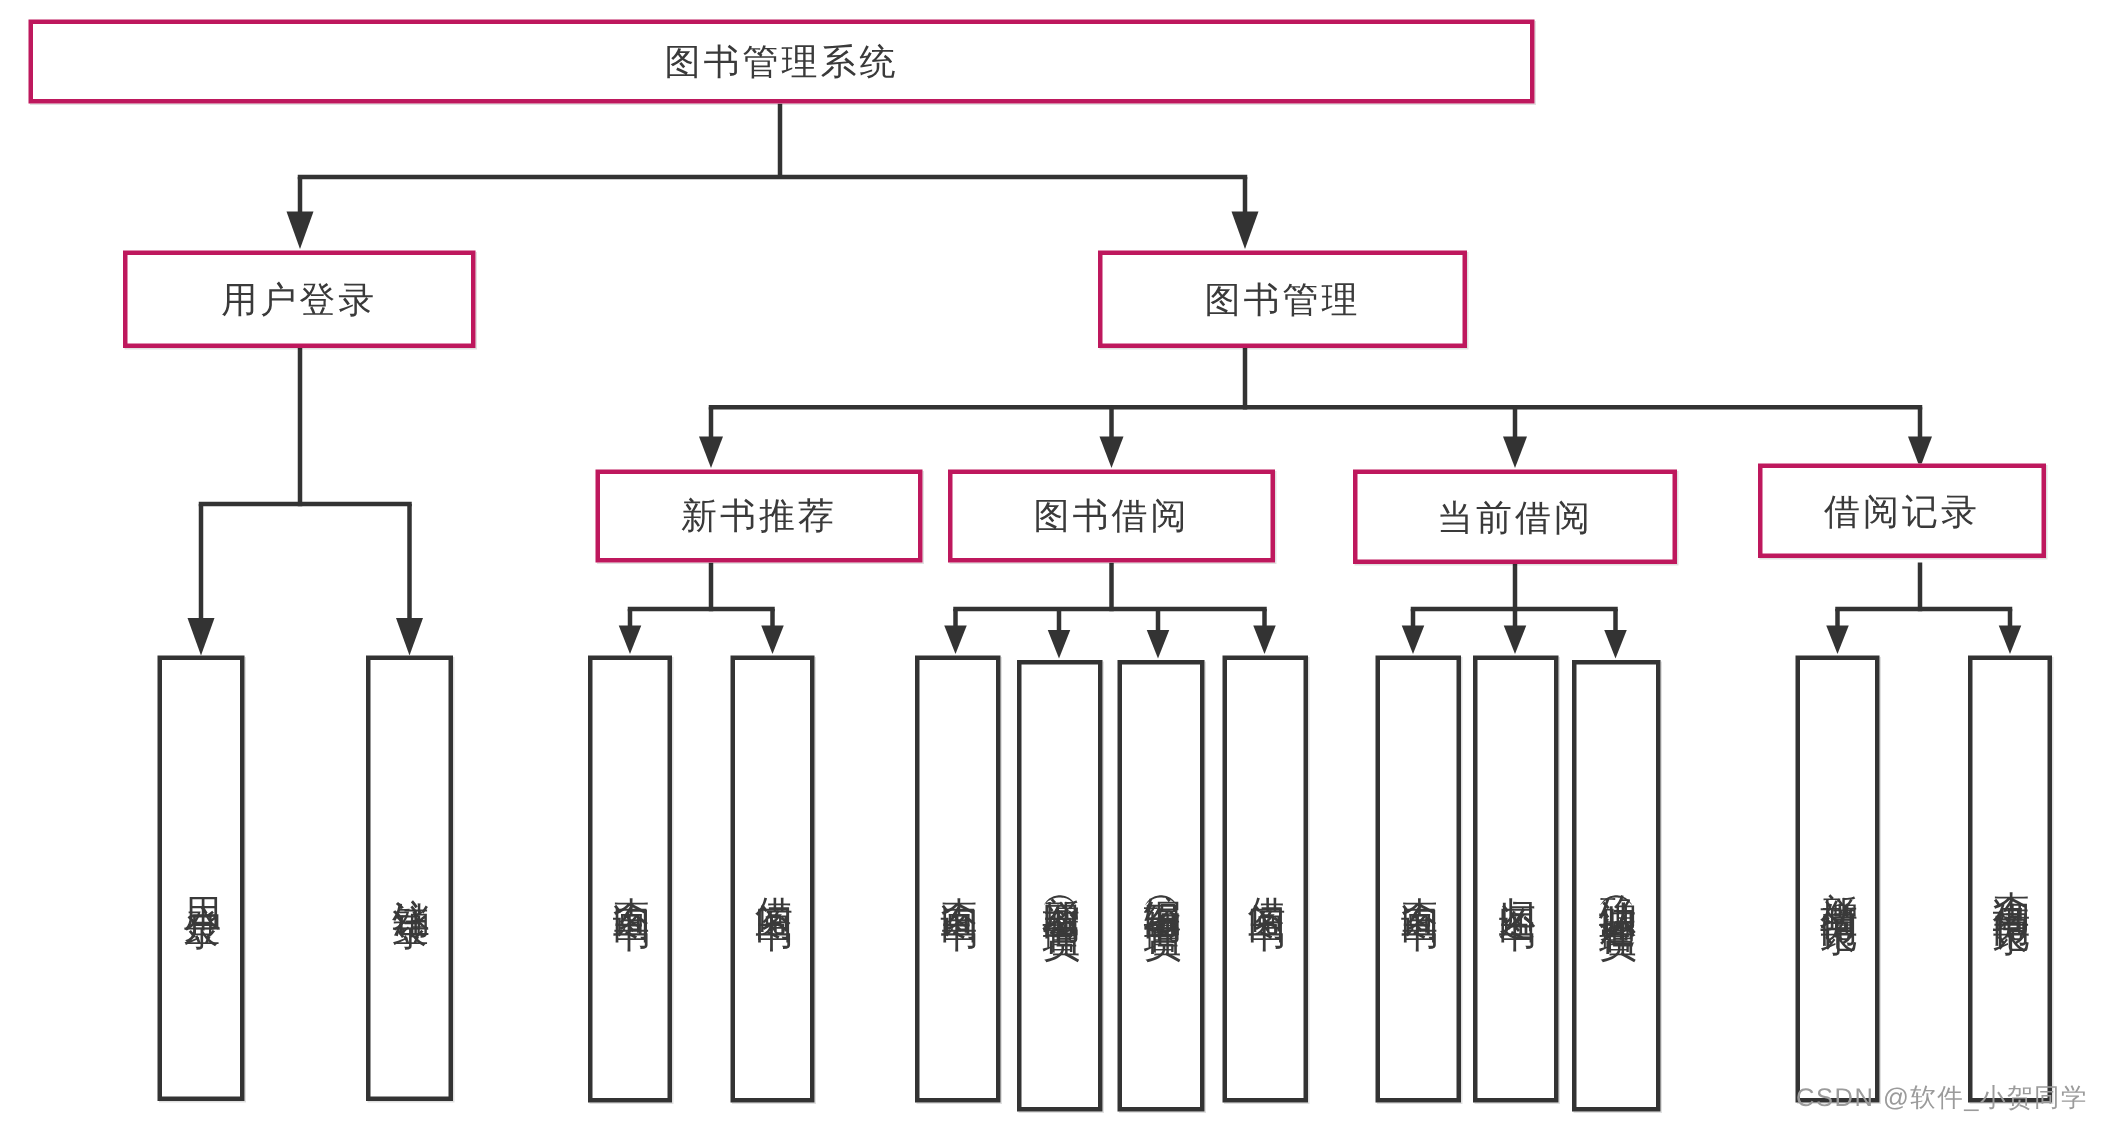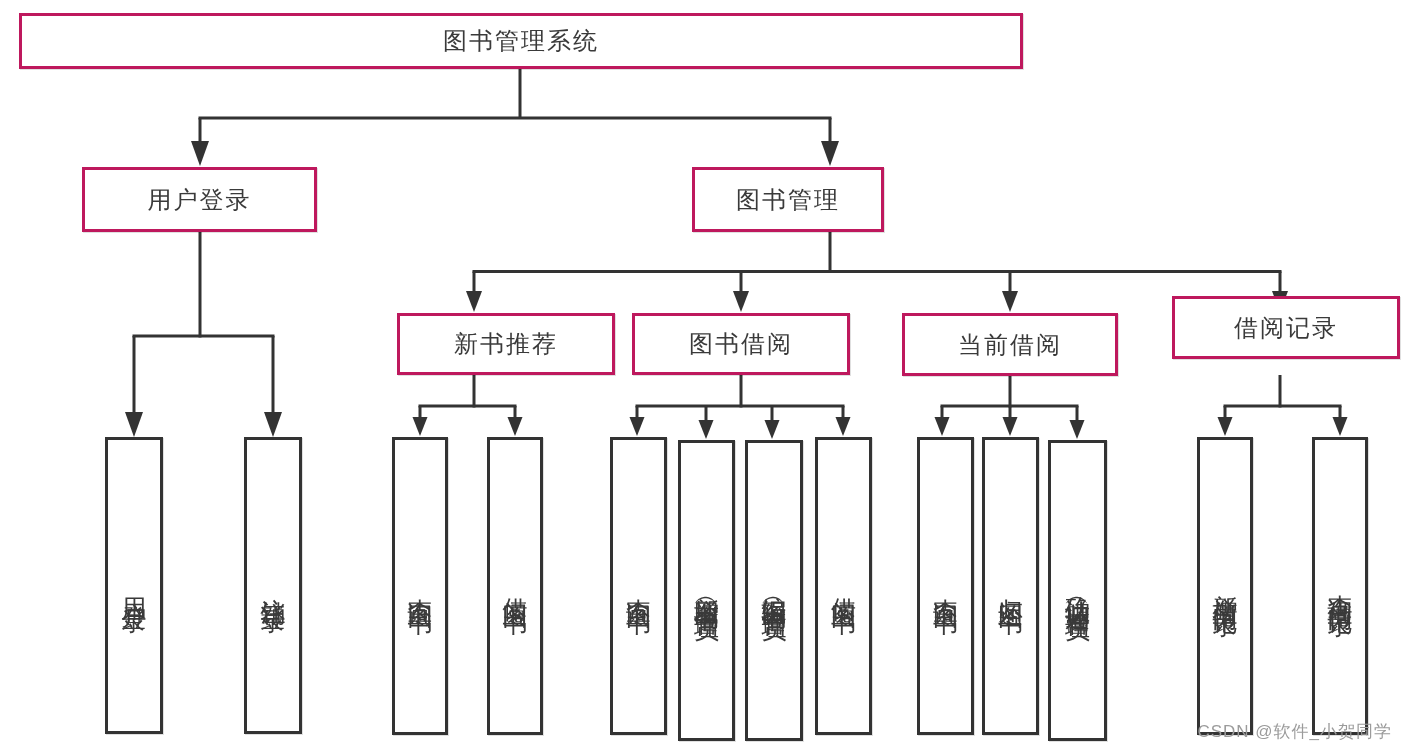--- a/index.html
+++ b/index.html
@@ -135,26 +135,26 @@
       <polygon points="1010,436 1002.5,417 1017.5,417"></polygon>
       <polygon points="1077,439 1069.5,420 1084.5,420"></polygon>
       <polygon points="1225,436 1217.5,417 1232.5,417"></polygon>
       <polygon points="1340,436 1332.5,417 1347.5,417"></polygon>
     </g>
   </svg>
 
   <div class="hbox" style="left:19px; top:13px; width:1004px; height:56px;">图书管理系统</div>
 
   <div class="hbox" style="left:82px; top:167px; width:235px; height:65px;">用户登录</div>
-  <div class="hbox" style="left:692px; top:167px; width:192px; height:65px;">图书管理</div>
+  <div class="hbox" style="left:732px; top:167px; width:246px; height:65px;">图书管理</div>
 
   <div class="hbox" style="left:365px; top:313px; width:218px; height:62px;margin-left:32px;">新书推荐</div>
   <div class="hbox" style="left:632px; top:313px; width:218px; height:62px;">图书借阅</div>
   <div class="hbox" style="left:902px; top:313px; width:216px; height:63px;">当前借阅</div>
-  <div class="hbox" style="left:1172px; top:296px; width:228px; height:63px;">借阅记录</div>
+  <div class="hbox" style="left:1172px; top:309px; width:192px; height:63px;">借阅记录</div>
 
   <div class="vbox" style="left:105px; top:437px; width:58px; height:297px;">用户登录</div>
   <div class="vbox" style="left:244px; top:437px; width:58px; height:297px;">注销登录</div>
 
   <div class="vbox" style="left:392px; top:437px; width:56px; height:298px;">查询图书</div>
   <div class="vbox" style="left:487px; top:437px; width:56px; height:298px;">借阅图书</div>
 
   <div class="vbox" style="left:610px; top:437px; width:57px; height:298px;">查询图书</div>
   <div class="vbox tall" style="left:678px; top:440px; width:57px; height:301px;">新增图书（管理员）</div>
   <div class="vbox tall" style="left:745px; top:440px; width:58px; height:301px;">编辑图书（管理员）</div>

